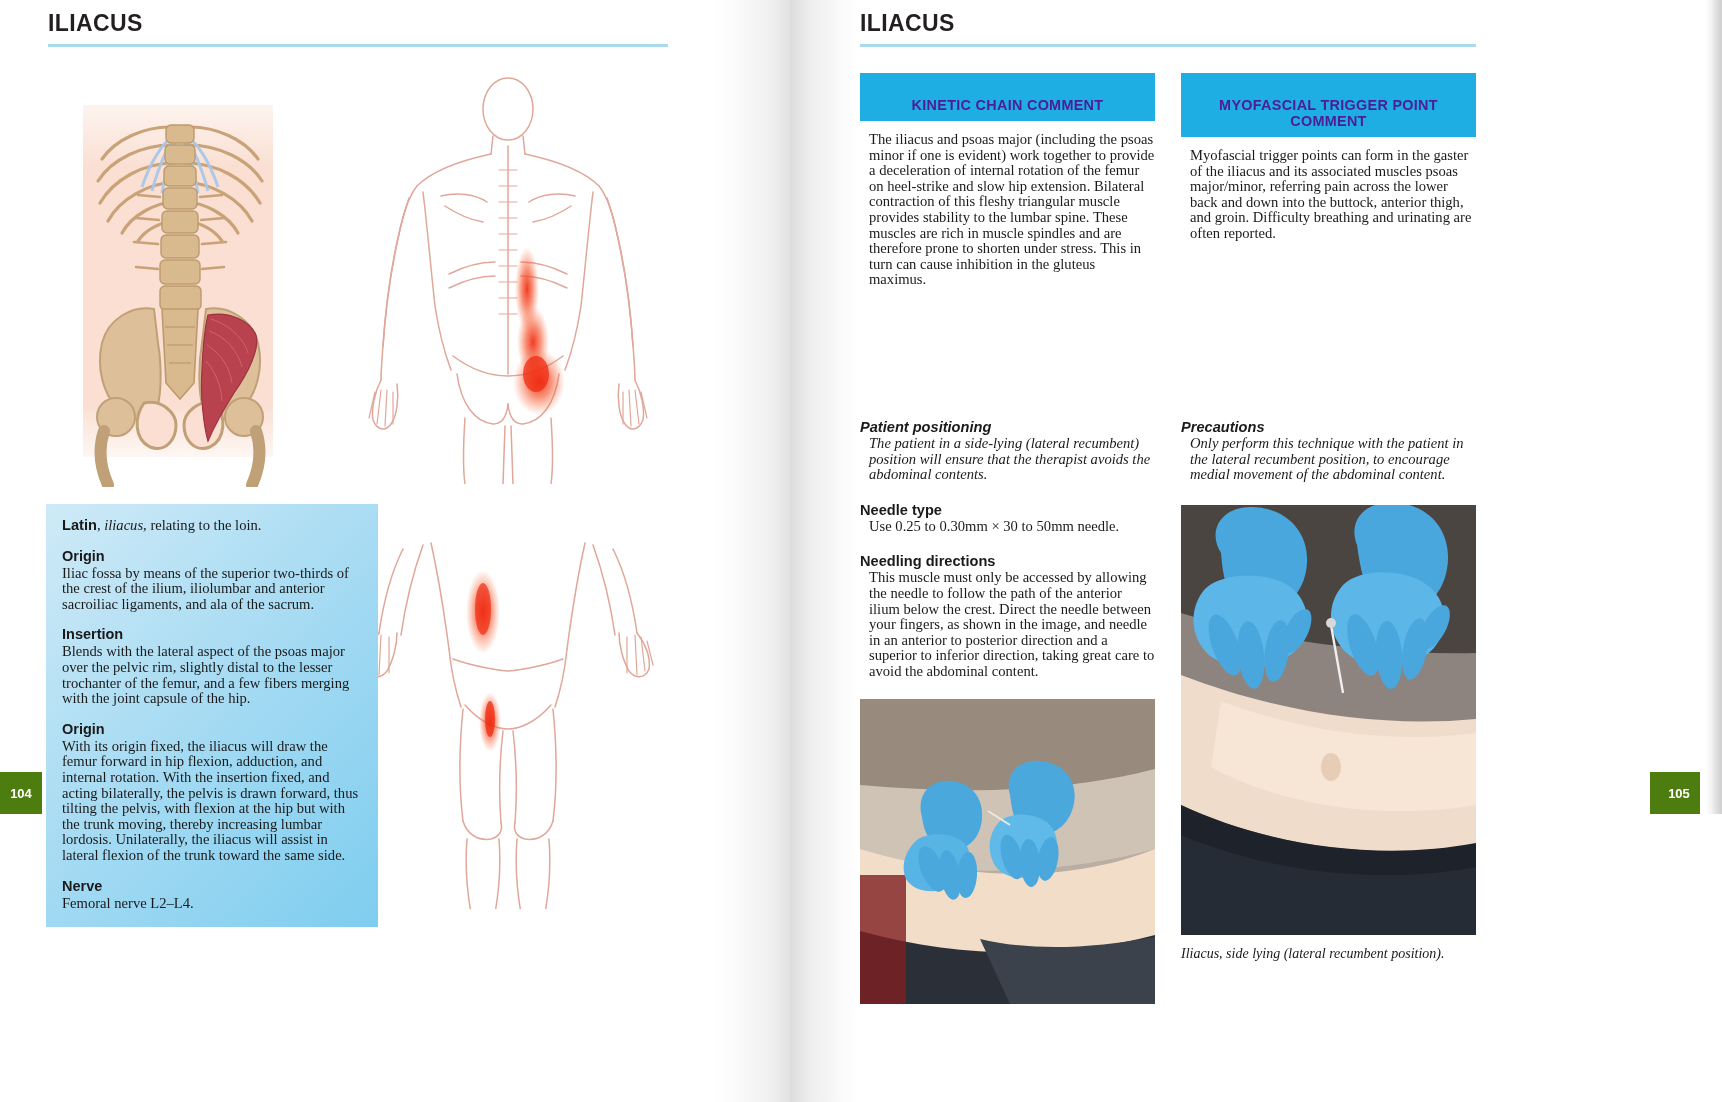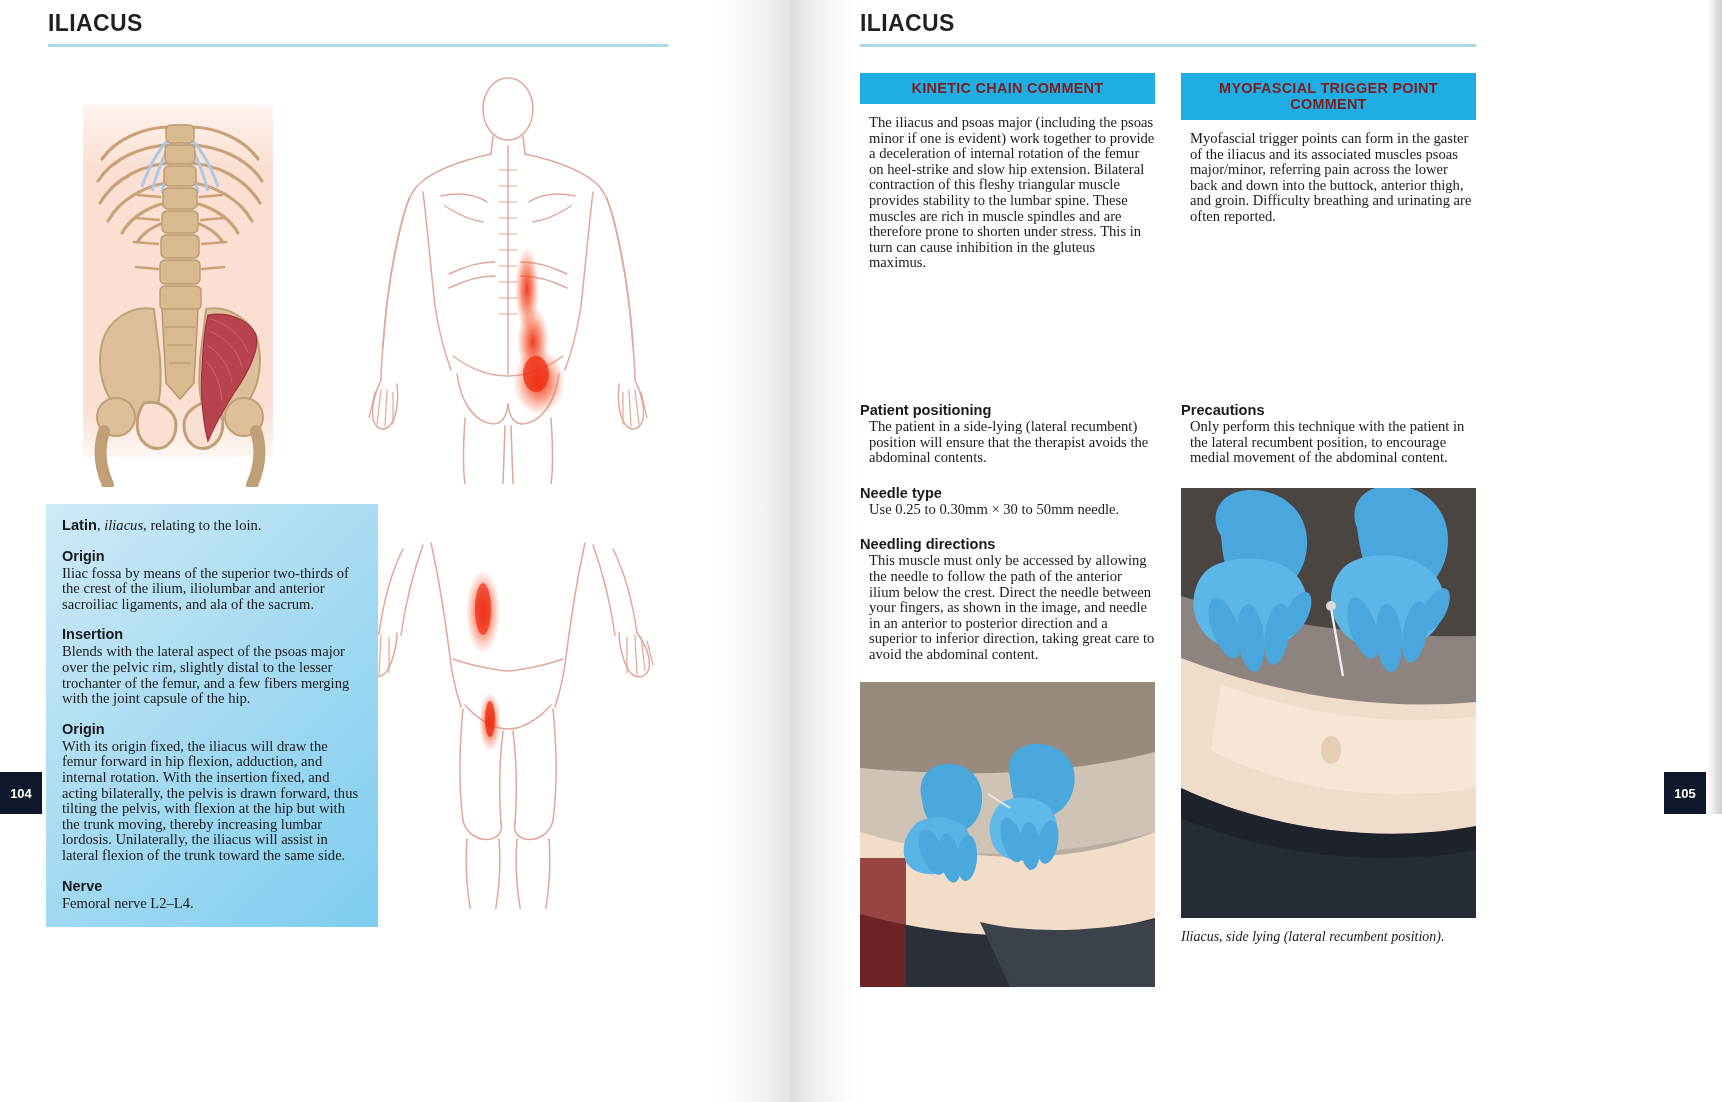--- a/index.html
+++ b/index.html
@@ -38,40 +38,40 @@
   .infobox .lead{margin:0 0 14px 0;}
   .infobox .sec{font-family:"Liberation Sans", sans-serif;font-weight:bold;font-size:14.5px;
        margin:0 0 1px 0;line-height:17px;}
   .infobox p.body{margin:0 0 14px 0;}
   .infobox p.body.last{margin-bottom:0;}
   b{font-family:"Liberation Sans", sans-serif;font-weight:bold;}
   i{font-style:italic;}
 
   
   .right-inner{position:absolute;left:884px;top:10px;width:616px;}
-  .banner{background:#1eaee4;color:#7f1d1d;font-family:"Liberation Sans", sans-serif;
+  .banner{background:#1eaee4;color:#4c1d95;font-family:"Liberation Sans", sans-serif;
        font-weight:bold;font-size:14.4px;letter-spacing:.3px;text-align:center;
-       padding:7px 0 8px 0;}
+       padding:24px 0 8px 0;}
   .cols{display:flex;gap:26px;margin-top:22px;}
   .col{width:295px;}
   .bodytext{font-size:14.6px;line-height:15.6px;margin:11px 0 0 9px;}
   .sub{font-family:"Liberation Sans", sans-serif;font-weight:bold;font-size:14.6px;
        margin:0;line-height:18px;}
   .gl-block{margin-top:18px;}
-  .gl-block:first-child{margin-top:11px;}
+  .gl-block:first-child{margin-top:11px;font-style:italic;}
 
   .photo{width:100%;background:#c9b9ad;display:block;}
   .caption{font-size:14px;font-style:italic;margin-top:11px;}
 
   
-  .folio{position:absolute;bottom:0;width:42px;height:42px;background:#0f172a;color:#fff;
+  .folio{position:absolute;bottom:0;width:42px;height:42px;background:#4d7c0f;color:#fff;
        font-family:"Liberation Sans", sans-serif;font-weight:bold;font-size:13px;
        display:flex;align-items:center;justify-content:center;}
   .folio-left{left:0;}
-  .folio-right{right:16px;}
+  .folio-right{right:22px;padding-left:8px;}
 </style>
 </head>
 <body>
 
 <div class="spread">
 
   <div class="page page-left">
 
     <div class="left-inner">
       <div class="pg-title">ILIACUS</div>

